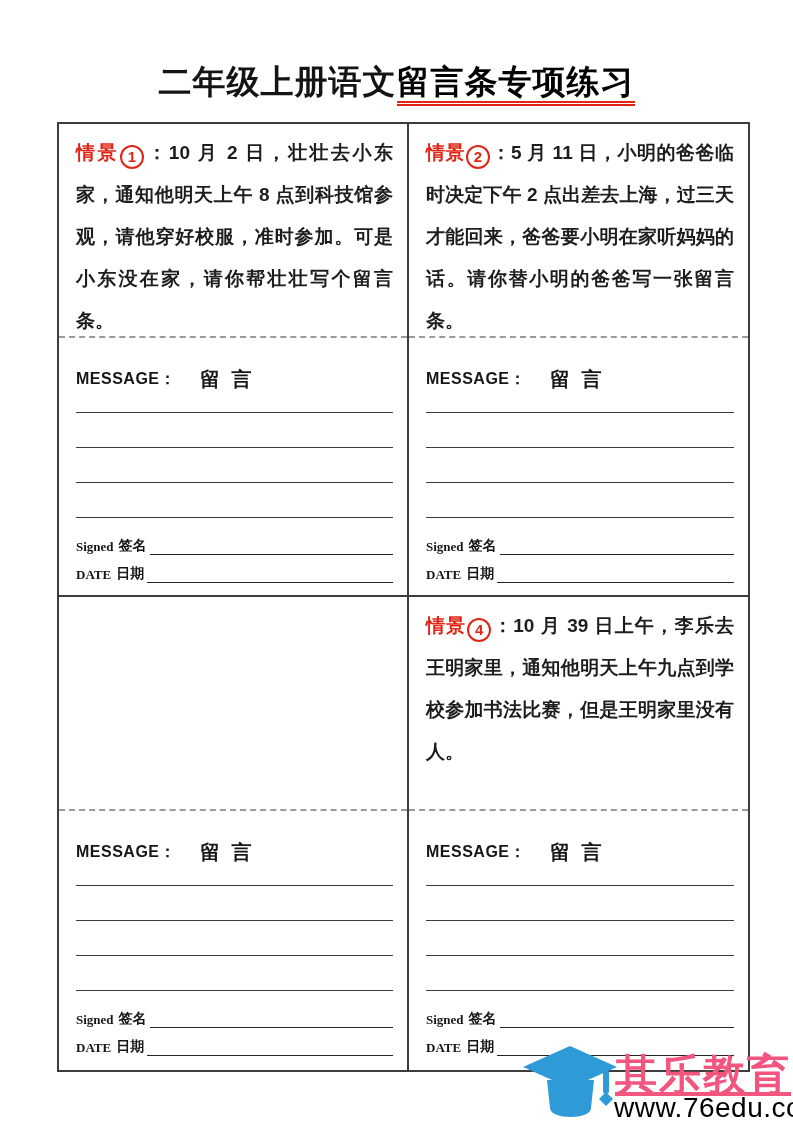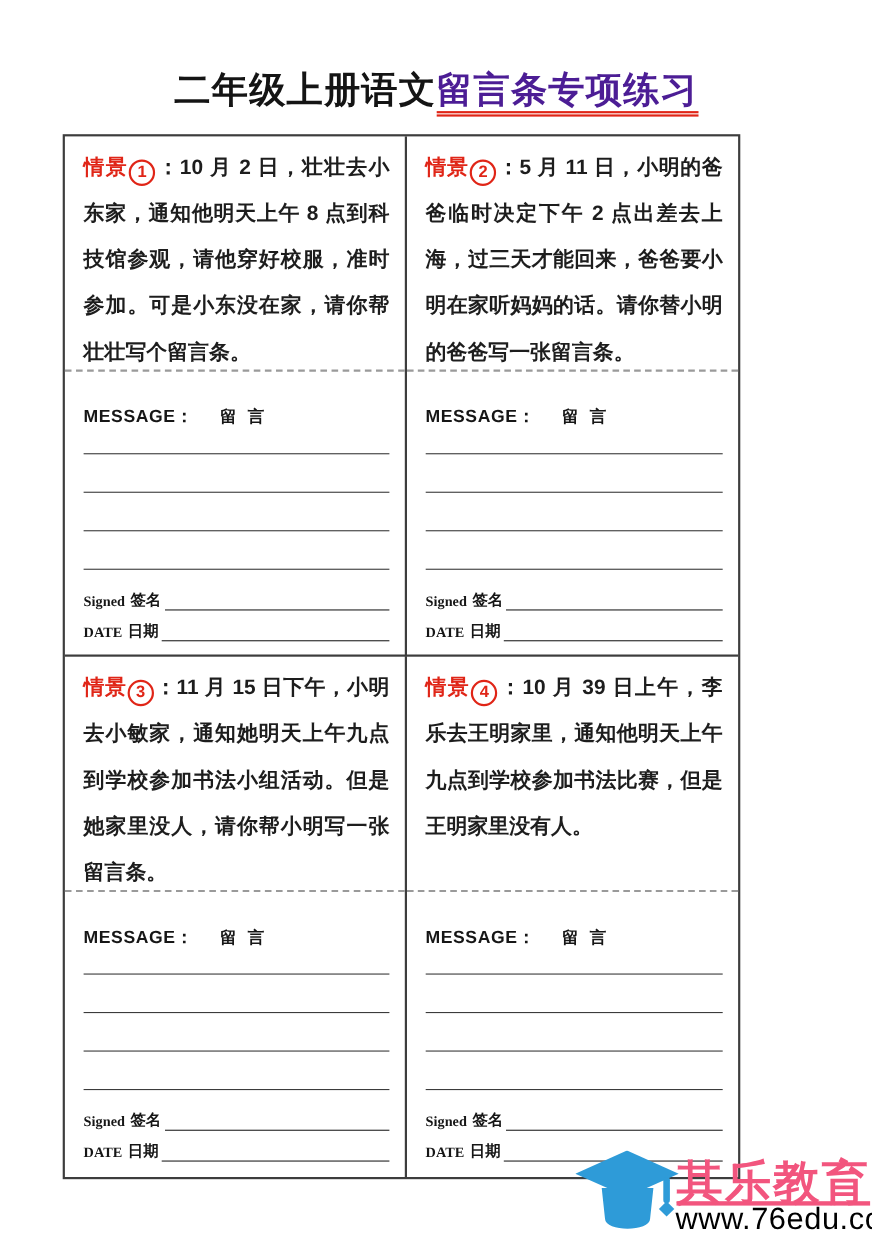--- a/index.html
+++ b/index.html
@@ -10,28 +10,28 @@
     background:#ffffff; overflow:hidden; margin:0 auto;
   }
 
   
   .title {
     position:absolute; top:60px; left:0; width:100%;
     text-align:center; font-size:33px; font-weight:900;
     color:#141414; letter-spacing:1px; white-space:nowrap;
   }
   .title .red {
-    color:#4c1d95;
+    color:#000000;
     border-bottom:5px double #e02517;
     padding-bottom:1px;
   }
 
   
   .grid {
-    position:absolute; left:57px; top:122px; width:616px; height:950px;
+    position:absolute; left:57px; top:122px; width:693px; height:950px;
     border:2px solid #3d3d3d;
     display:grid; grid-template-columns:50.8% 49.2%; grid-template-rows:1fr 1fr;
   }
   .card { position:relative; }
   .card.col-left  { border-right:2px solid #3d3d3d; }
   .card.row-top   { border-bottom:2px solid #3d3d3d; }
 
   
   .scenario {
     padding:8px 14px 0 17px;
@@ -48,21 +48,21 @@
   .sc-colon { color:#1d1d1d; }
 
   
   .msg-area {
     position:absolute; left:0; right:0; top:212px; bottom:0;
     border-top:2px dashed #9a9a9a;
     padding:0 14px 0 17px;
   }
   .msg-head { margin-top:30px; height:22px; display:flex; align-items:center; }
   .msg-en { font-size:16px; font-weight:900; color:#161616; letter-spacing:0.5px;text-align:right; }
-  .msg-cn { font-size:15px; font-weight:900; color:#161616; margin-left:24px; letter-spacing:3px; }
+  .msg-cn { font-size:20px; font-weight:900; color:#161616; margin-left:24px; letter-spacing:3px; }
 
   .wl { height:0; border-top:1.5px solid #3b3b3b; margin-top:34px; }
   .wl.first { margin-top:22px; }
 
   .sign-row { display:flex; align-items:flex-end; height:20px; margin-top:17px;font-family:Liberation Serif, serif; }
   .sign-row.date-row { margin-top:8px; }
   .lb-en { font-size:13px; font-weight:900; color:#161616; }
   .lb-cn { font-size:14px; font-weight:bold; color:#161616; margin-left:5px;margin-top:28px; }
   .fill-line { flex:1; border-bottom:1.5px solid #232323; margin-left:3px; height:16px; }
 
@@ -131,21 +131,20 @@
         </div>
         <div class="sign-row date-row">
           <span class="lb-en">DATE</span>
           <span class="lb-cn">日期</span>
           <span class="fill-line"></span>
         </div>
       </div>
     </section>
 
     <section class="card col-left">
-      <p class="scenario"><span class="sc-label"><span>情景</span><span class="circle-num">3</span></span><span class="sc-colon">：</span><span>11 月 15 日下午，小明去小敏家，通知她明天上午九点到学校参加书法小组活动。但是她家里没人，请你帮小明写一张留言条。</span></p>
       <div class="msg-area">
         <div class="msg-head">
           <span class="msg-en">MESSAGE：</span>
           <span class="msg-cn">留 言</span>
         </div>
         <div class="wl first"></div>
         <div class="wl"></div>
         <div class="wl"></div>
         <div class="wl"></div>
         <div class="sign-row">

